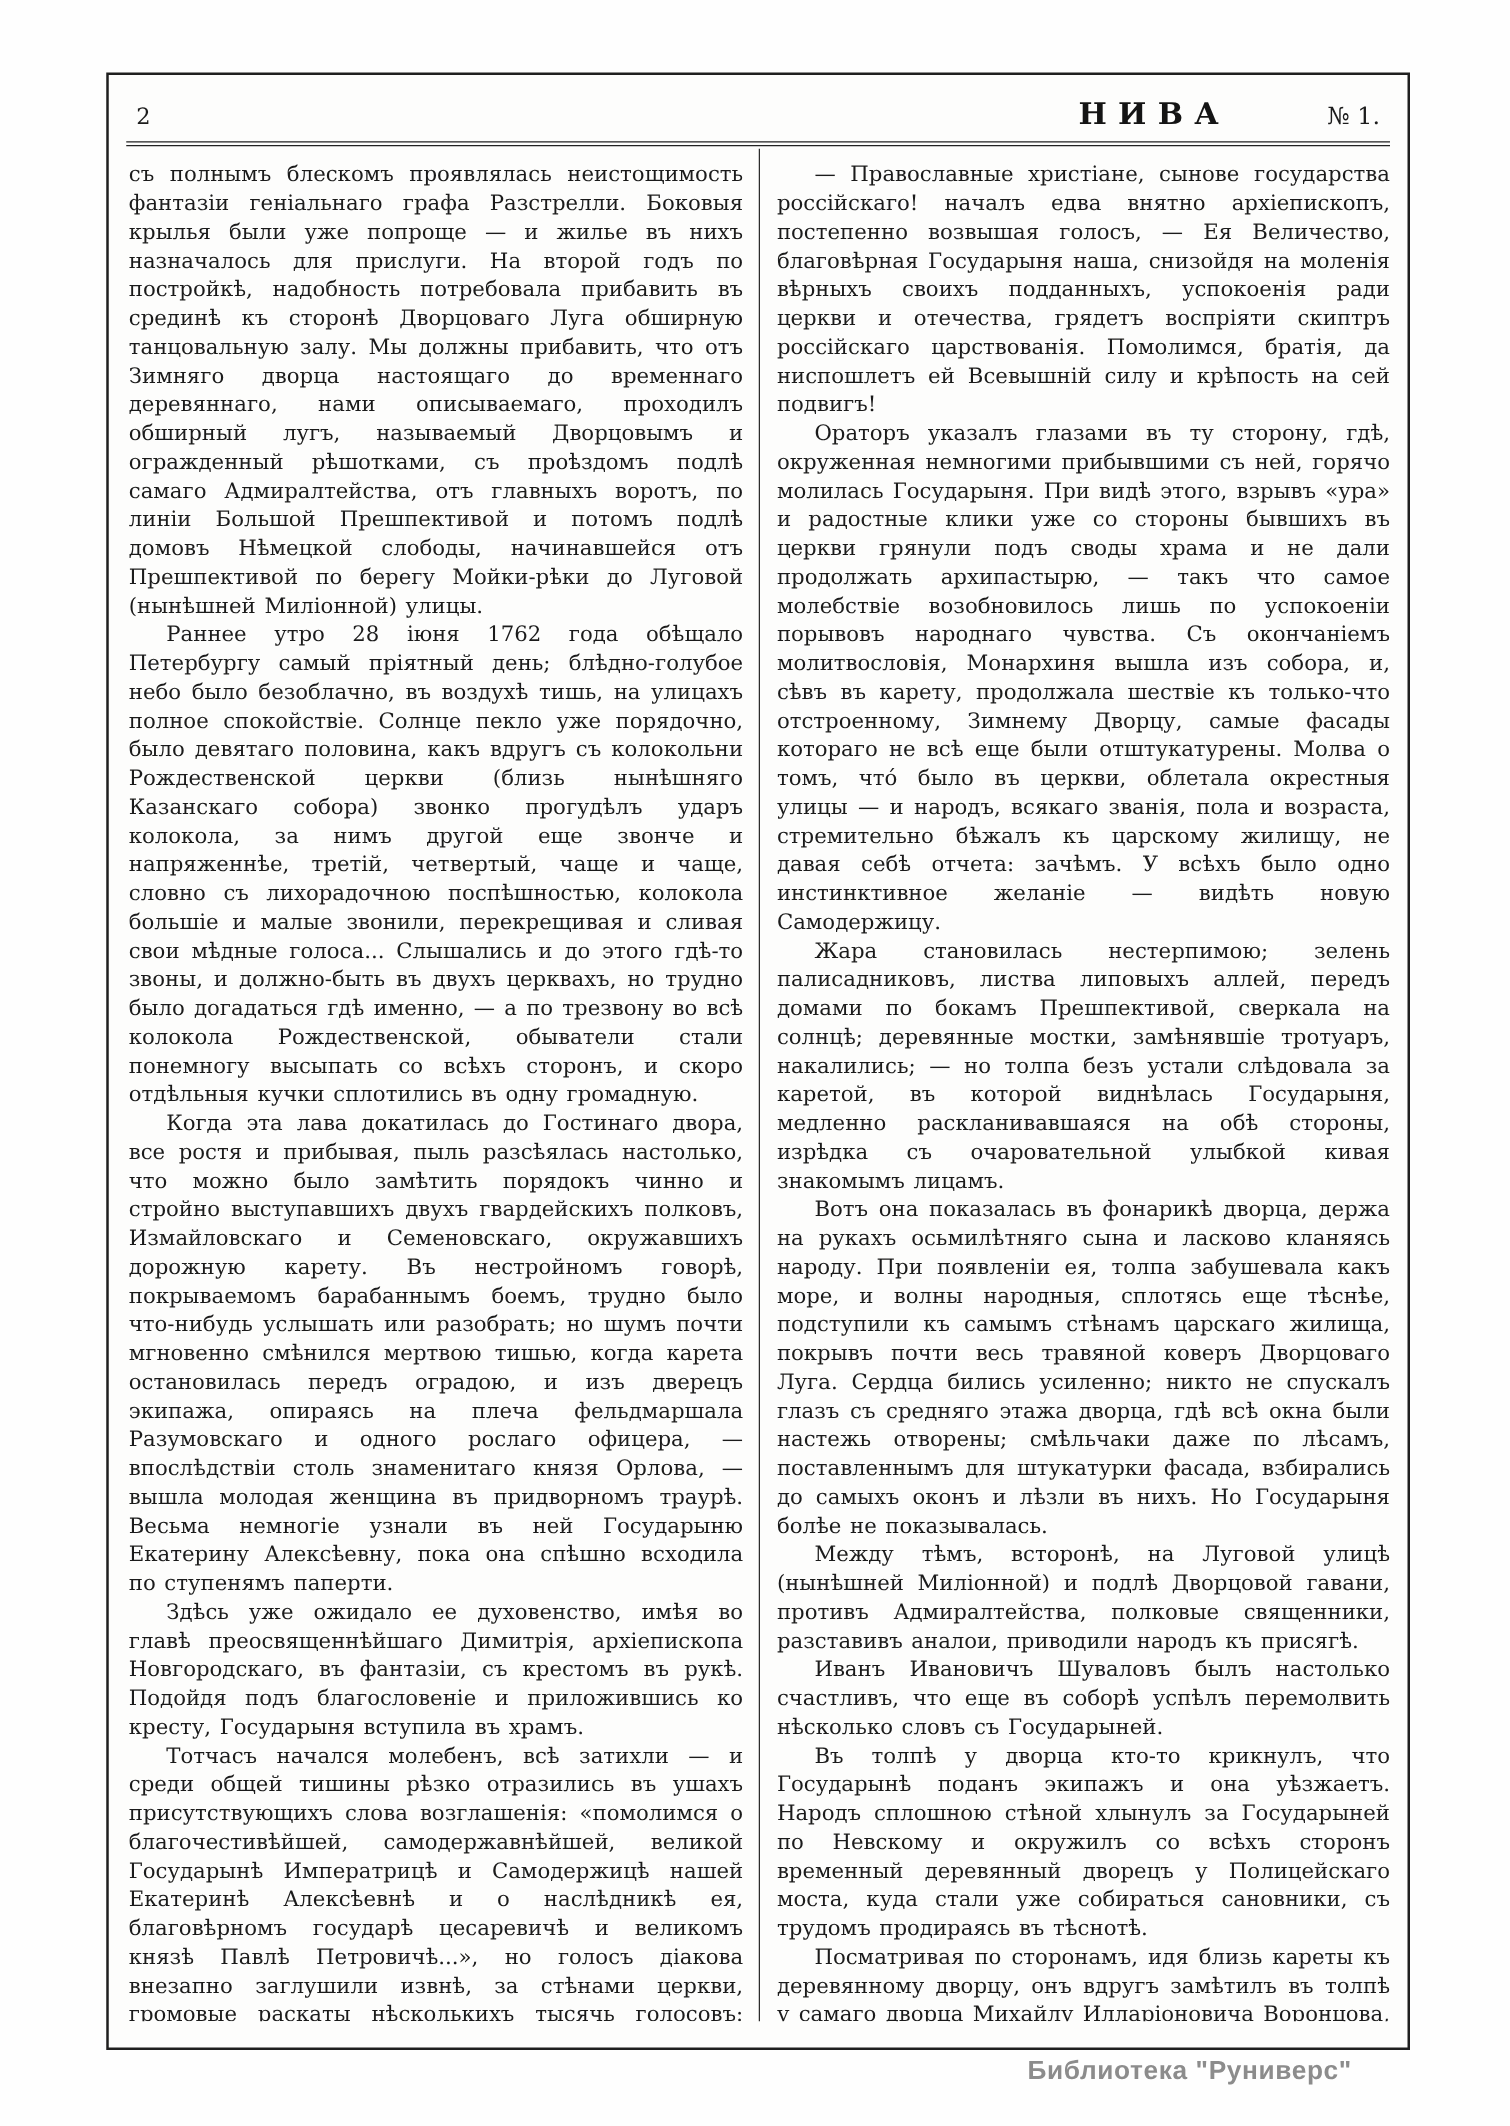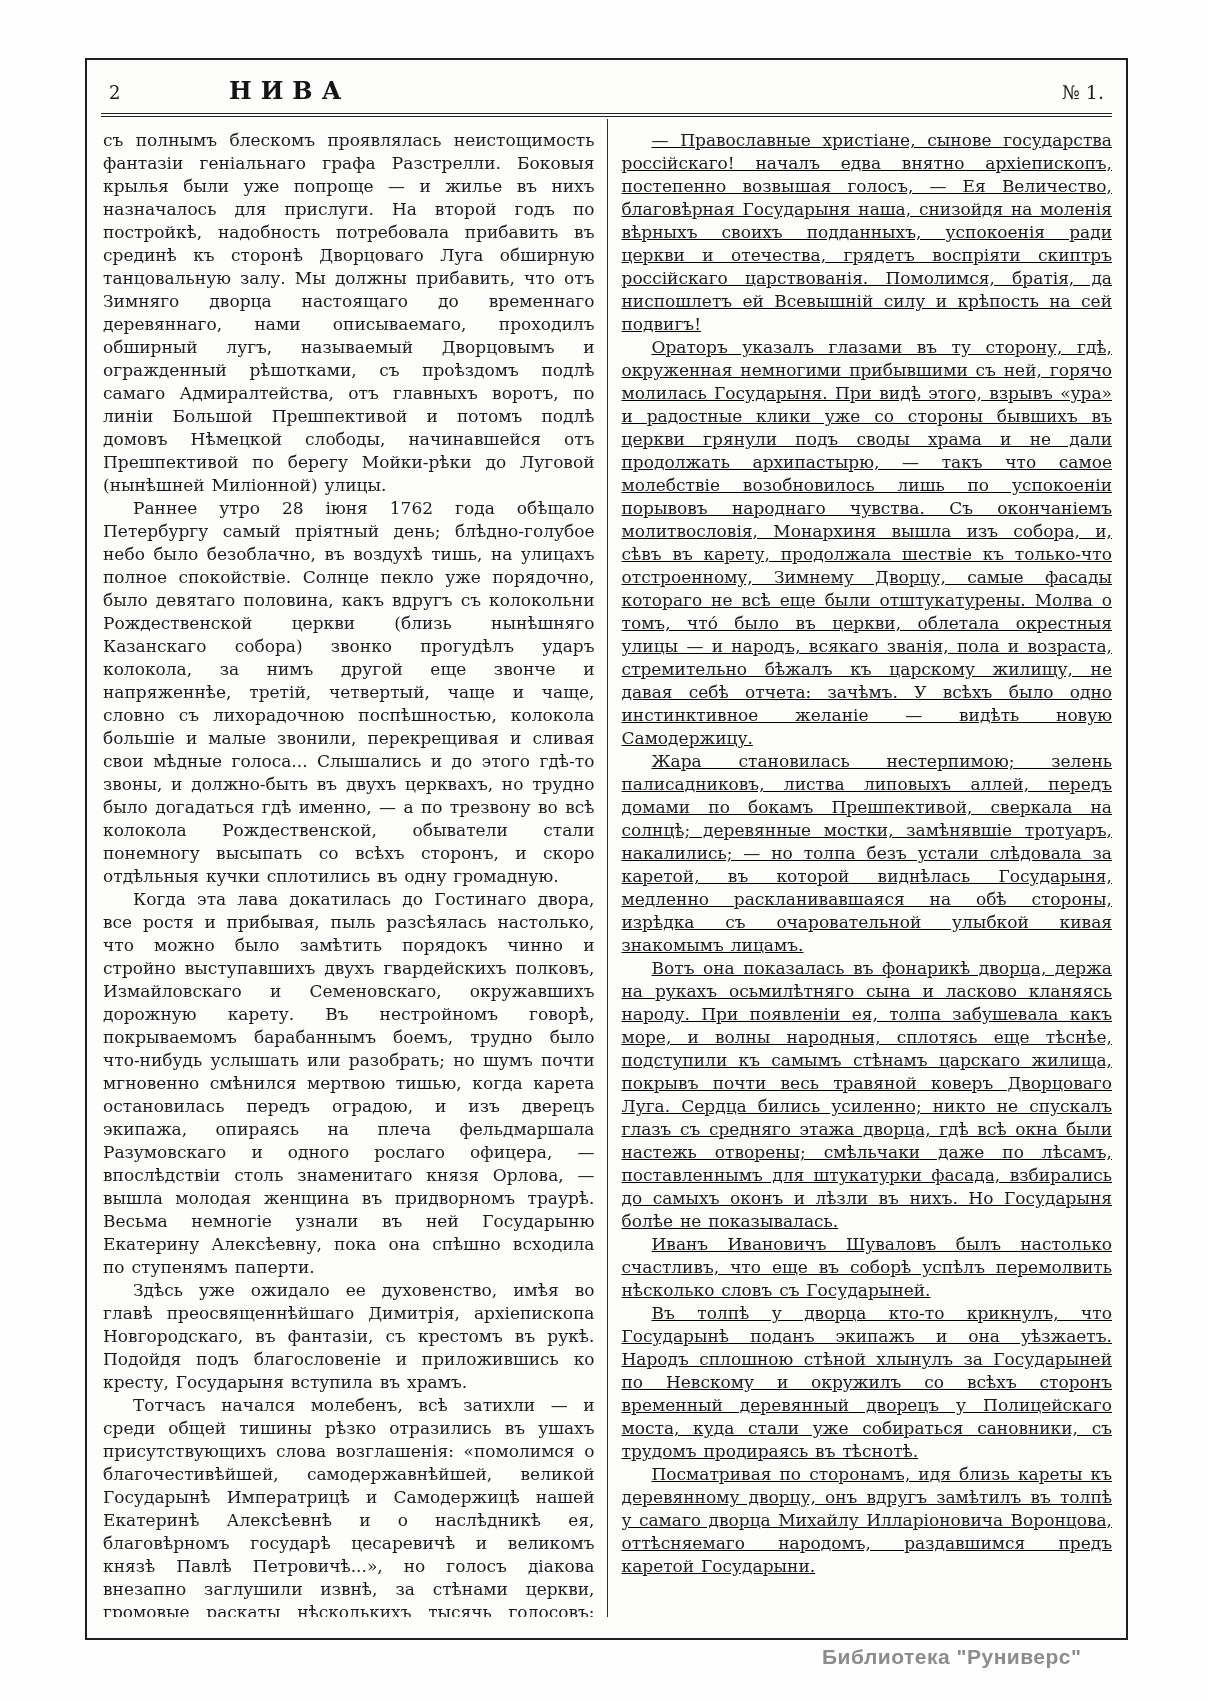--- a/index.html
+++ b/index.html
@@ -38,21 +38,21 @@
   .page-number {
     font-size: 18px;
     color: #1c1c1c;
     width: 120px;
   }
   .masthead {
     font-size: 24px;
     font-weight: bold;
     letter-spacing: 9px;
     color: #141414;
-    text-align: left;
+    text-align: right;
     flex: 1;
   }
   .issue-number {
     font-size: 19px;
     color: #1c1c1c;
     width: 120px;
     text-align: right;
   }
   .header-rule {
     margin: 0 14px;
@@ -65,21 +65,20 @@
   }
   .col {
     width: 50%;
     box-sizing: border-box;
     padding: 10px 12px 0 16px;
     overflow: hidden;
   }
   .col-right {
     border-left: 1.5px solid #2c2c2c;
     padding: 10px 14px 0 14px;
-    text-decoration: underline;
   }
   .para {
     margin: 0;
     font-size: 17px;
     line-height: 23px;
     color: #1b1b1b;
     text-align: justify;
     text-indent: 30px;
     word-spacing: 1.5px;
   }
@@ -117,20 +116,21 @@
           <p class="para">Раннее утро 28 іюня 1762 года обѣщало Петербургу самый пріятный день; блѣдно-голубое небо было безоблачно, въ воздухѣ тишь, на улицахъ полное спокойствіе. Солнце пекло уже порядочно, было девятаго половина, какъ вдругъ съ колокольни Рождественской церкви (близь нынѣшняго Казанскаго собора) звонко прогудѣлъ ударъ колокола, за нимъ другой еще звонче и напряженнѣе, третій, четвертый, чаще и чаще, словно съ лихорадочною поспѣшностью, колокола большіе и малые звонили, перекрещивая и сливая свои мѣдные голоса... Слышались и до этого гдѣ-то звоны, и должно-быть въ двухъ церквахъ, но трудно было догадаться гдѣ именно, — а по трезвону во всѣ колокола Рождественской, обыватели стали понемногу высыпать со всѣхъ сторонъ, и скоро отдѣльныя кучки сплотились въ одну громадную.</p>
           <p class="para">Когда эта лава докатилась до Гостинаго двора, все ростя и прибывая, пыль разсѣялась настолько, что можно было замѣтить порядокъ чинно и стройно выступавшихъ двухъ гвардейскихъ полковъ, Измайловскаго и Семеновскаго, окружавшихъ дорожную карету. Въ нестройномъ говорѣ, покрываемомъ барабаннымъ боемъ, трудно было что-нибудь услышать или разобрать; но шумъ почти мгновенно смѣнился мертвою тишью, когда карета остановилась передъ оградою, и изъ дверецъ экипажа, опираясь на плеча фельдмаршала Разумовскаго и одного рослаго офицера, — впослѣдствіи столь знаменитаго князя Орлова, — вышла молодая женщина въ придворномъ траурѣ. Весьма немногіе узнали въ ней Государыню Екатерину Алексѣевну, пока она спѣшно всходила по ступенямъ паперти.</p>
           <p class="para">Здѣсь уже ожидало ее духовенство, имѣя во главѣ преосвященнѣйшаго Димитрія, архіепископа Новгородскаго, въ фантазіи, съ крестомъ въ рукѣ. Подойдя подъ благословеніе и приложившись ко кресту, Государыня вступила въ храмъ.</p>
           <p class="para">Тотчасъ начался молебенъ, всѣ затихли — и среди общей тишины рѣзко отразились въ ушахъ присутствующихъ слова возглашенія: «помолимся о благочестивѣйшей, самодержавнѣйшей, великой Государынѣ Императрицѣ и Самодержицѣ нашей Екатеринѣ Алексѣевнѣ и о наслѣдникѣ ея, благовѣрномъ государѣ цесаревичѣ и великомъ князѣ Павлѣ Петровичѣ...», но голосъ діакова внезапно заглушили извнѣ, за стѣнами церкви, громовые раскаты нѣсколькихъ тысячь голосовъ: «ура! да здравствуетъ Императрица Екатерина!»</p>
         </div>
       <div class="col col-right">
           <p class="para">— Православные христіане, сынове государства россійскаго! началъ едва внятно архіепископъ, постепенно возвышая голосъ, — Ея Величество, благовѣрная Государыня наша, снизойдя на моленія вѣрныхъ своихъ подданныхъ, успокоенія ради церкви и отечества, грядетъ воспріяти скиптръ россійскаго царствованія. Помолимся, братія, да ниспошлетъ ей Всевышній силу и крѣпость на сей подвигъ!</p>
           <p class="para">Ораторъ указалъ глазами въ ту сторону, гдѣ, окруженная немногими прибывшими съ ней, горячо молилась Государыня. При видѣ этого, взрывъ «ура» и радостные клики уже со стороны бывшихъ въ церкви грянули подъ своды храма и не дали продолжать архипастырю, — такъ что самое молебствіе возобновилось лишь по успокоеніи порывовъ народнаго чувства. Съ окончаніемъ молитвословія, Монархиня вышла изъ собора, и, сѣвъ въ карету, продолжала шествіе къ только-что отстроенному, Зимнему Дворцу, самые фасады котораго не всѣ еще были отштукатурены. Молва о томъ, что́ было въ церкви, облетала окрестныя улицы — и народъ, всякаго званія, пола и возраста, стремительно бѣжалъ къ царскому жилищу, не давая себѣ отчета: зачѣмъ. У всѣхъ было одно инстинктивное желаніе — видѣть новую Самодержицу.</p>
           <p class="para">Жара становилась нестерпимою; зелень палисадниковъ, листва липовыхъ аллей, передъ домами по бокамъ Прешпективой, сверкала на солнцѣ; деревянные мостки, замѣнявшіе тротуаръ, накалились; — но толпа безъ устали слѣдовала за каретой, въ которой виднѣлась Государыня, медленно раскланивавшаяся на обѣ стороны, изрѣдка съ очаровательной улыбкой кивая знакомымъ лицамъ.</p>
           <p class="para">Вотъ она показалась въ фонарикѣ дворца, держа на рукахъ осьмилѣтняго сына и ласково кланяясь народу. При появленіи ея, толпа забушевала какъ море, и волны народныя, сплотясь еще тѣснѣе, подступили къ самымъ стѣнамъ царскаго жилища, покрывъ почти весь травяной коверъ Дворцоваго Луга. Сердца бились усиленно; никто не спускалъ глазъ съ средняго этажа дворца, гдѣ всѣ окна были настежь отворены; смѣльчаки даже по лѣсамъ, поставленнымъ для штукатурки фасада, взбирались до самыхъ оконъ и лѣзли въ нихъ. Но Государыня болѣе не показывалась.</p>
+          <p class="para">Между тѣмъ, всторонѣ, на Луговой улицѣ (нынѣшней Миліонной) и подлѣ Дворцовой гавани, противъ Адмиралтейства, полковые священники, разставивъ аналои, приводили народъ къ присягѣ.</p>
           <p class="para">Иванъ Ивановичъ Шуваловъ былъ настолько счастливъ, что еще въ соборѣ успѣлъ перемолвить нѣсколько словъ съ Государыней.</p>
           <p class="para">Въ толпѣ у дворца кто-то крикнулъ, что Государынѣ поданъ экипажъ и она уѣзжаетъ. Народъ сплошною стѣной хлынулъ за Государыней по Невскому и окружилъ со всѣхъ сторонъ временный деревянный дворецъ у Полицейскаго моста, куда стали уже собираться сановники, съ трудомъ продираясь въ тѣснотѣ.</p>
           <p class="para">Посматривая по сторонамъ, идя близь кареты къ деревянному дворцу, онъ вдругъ замѣтилъ въ толпѣ у самаго дворца Михайлу Илларіоновича Воронцова, оттѣсняемаго народомъ, раздавшимся предъ каретой Государыни.</p>
         </div>
     </div>
 
   </div>
 
   <div class="watermark">Библиотека "Руниверс"</div>
 

